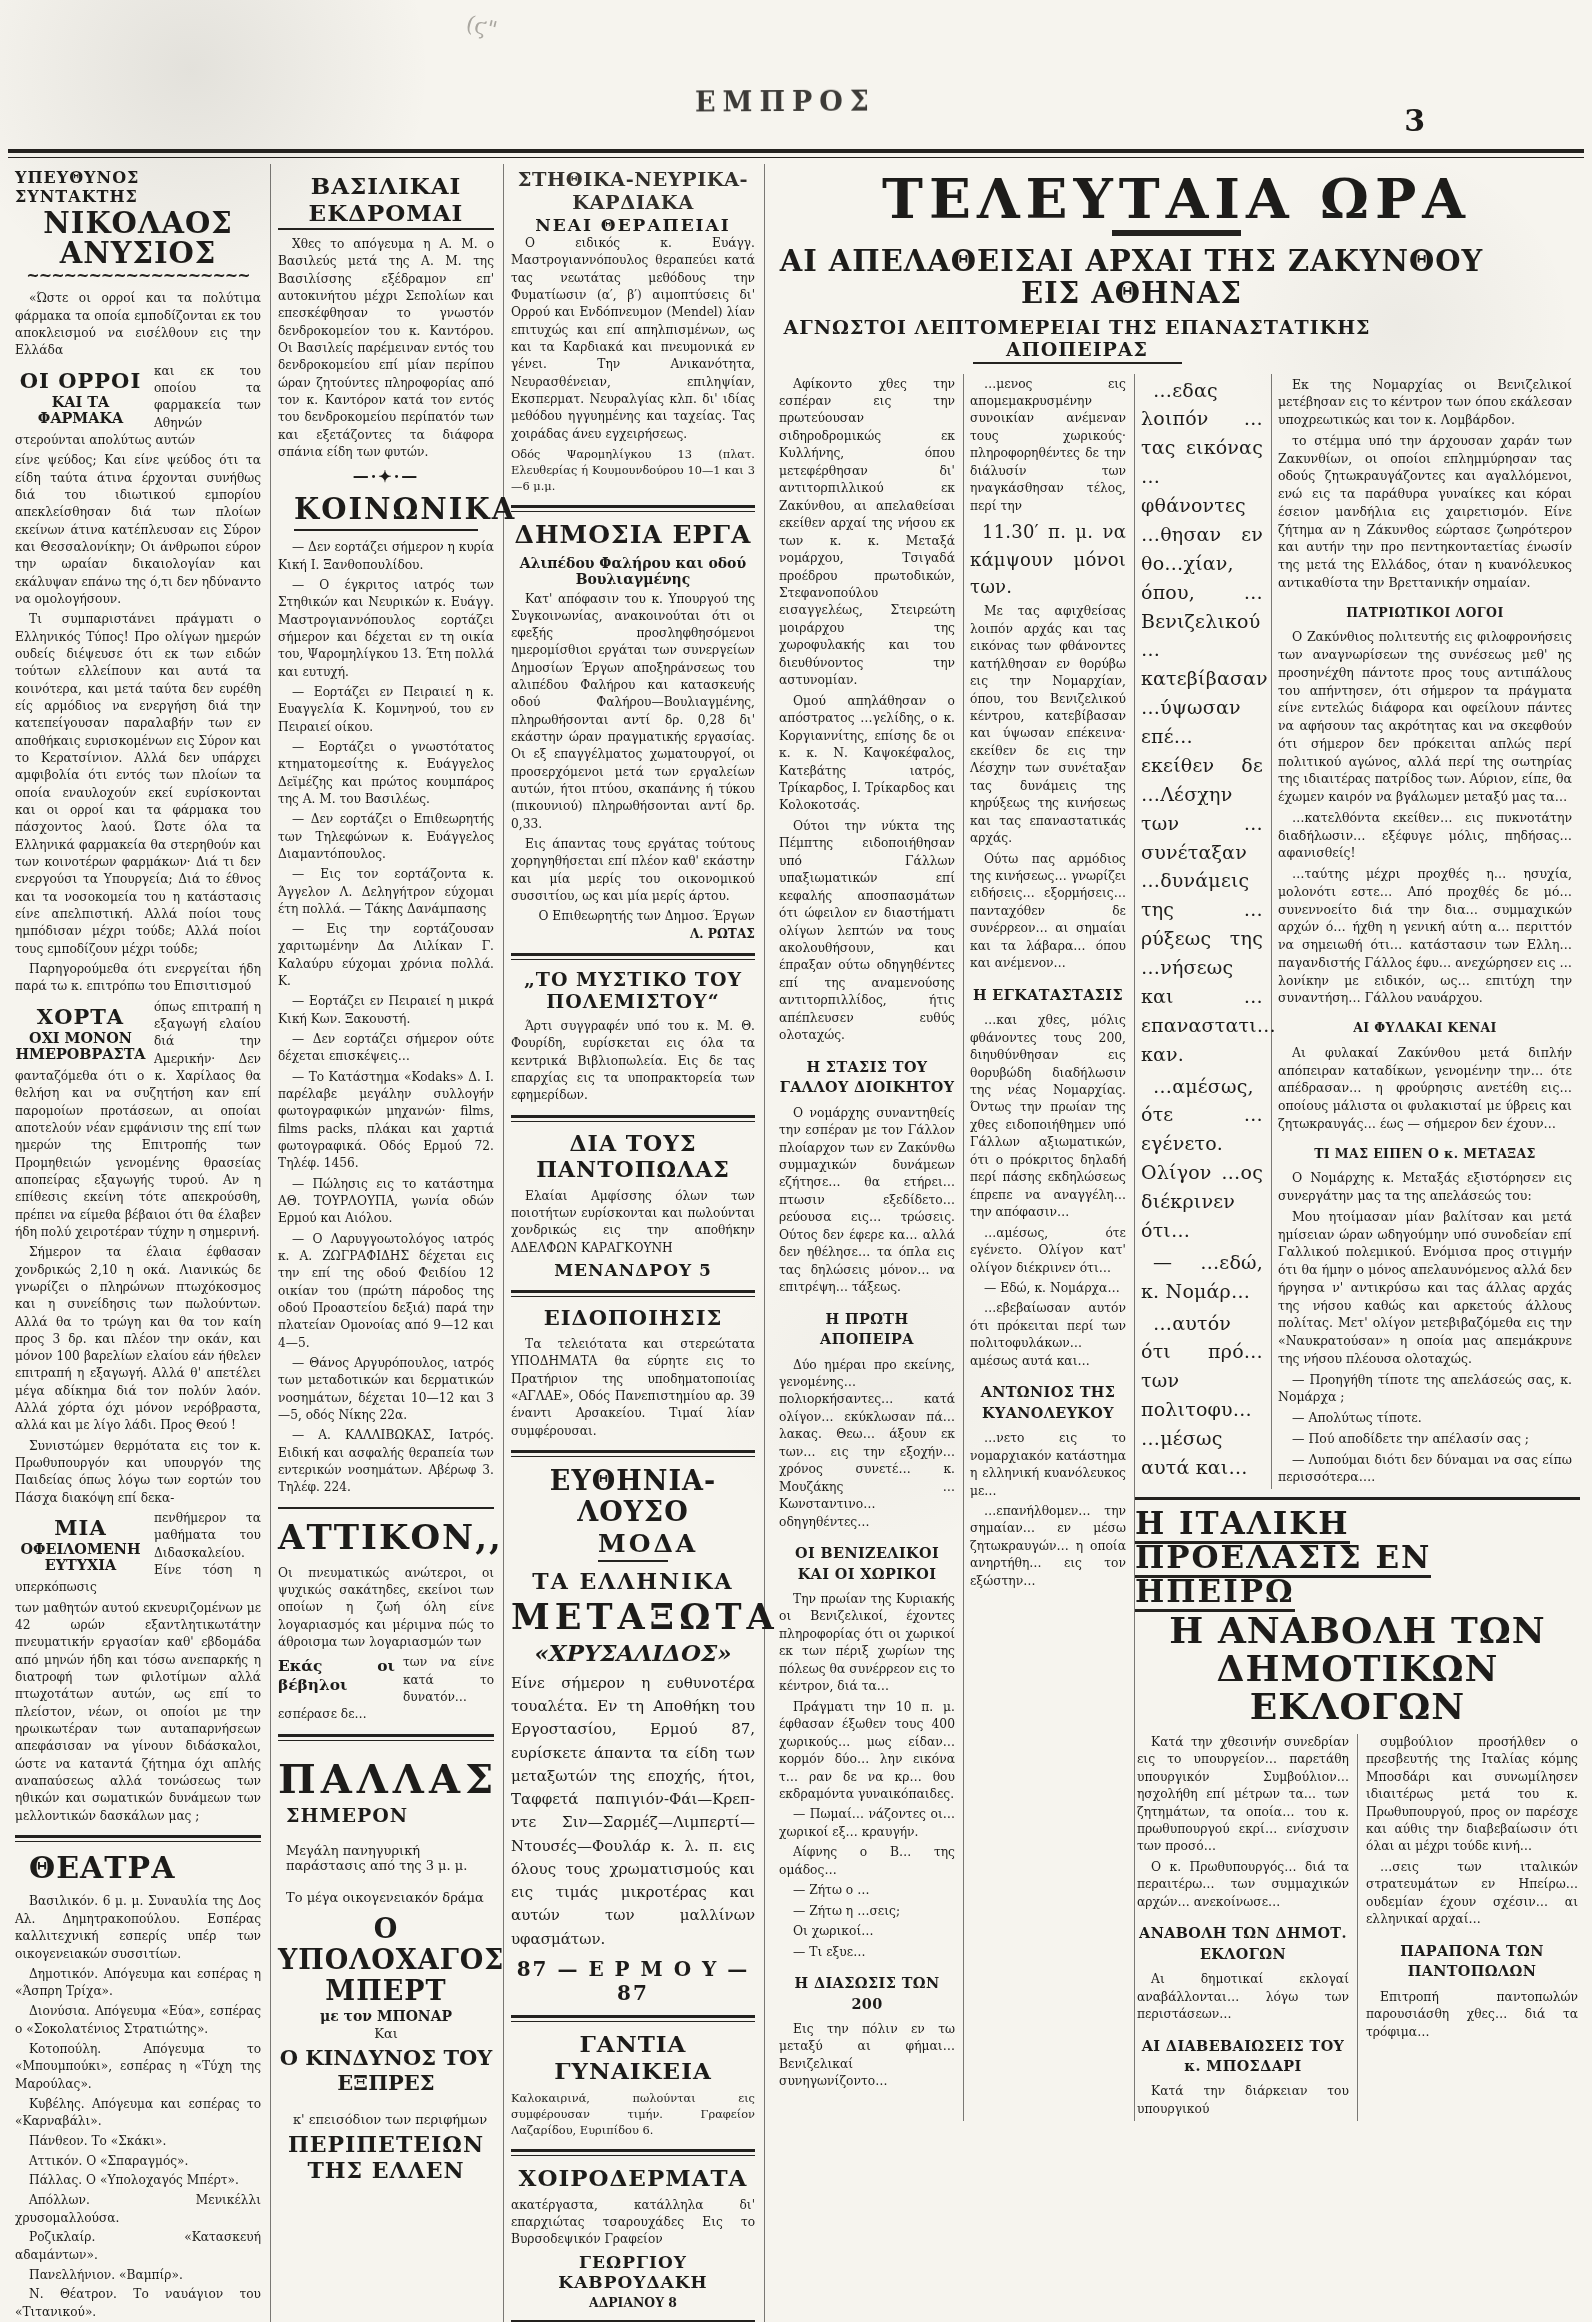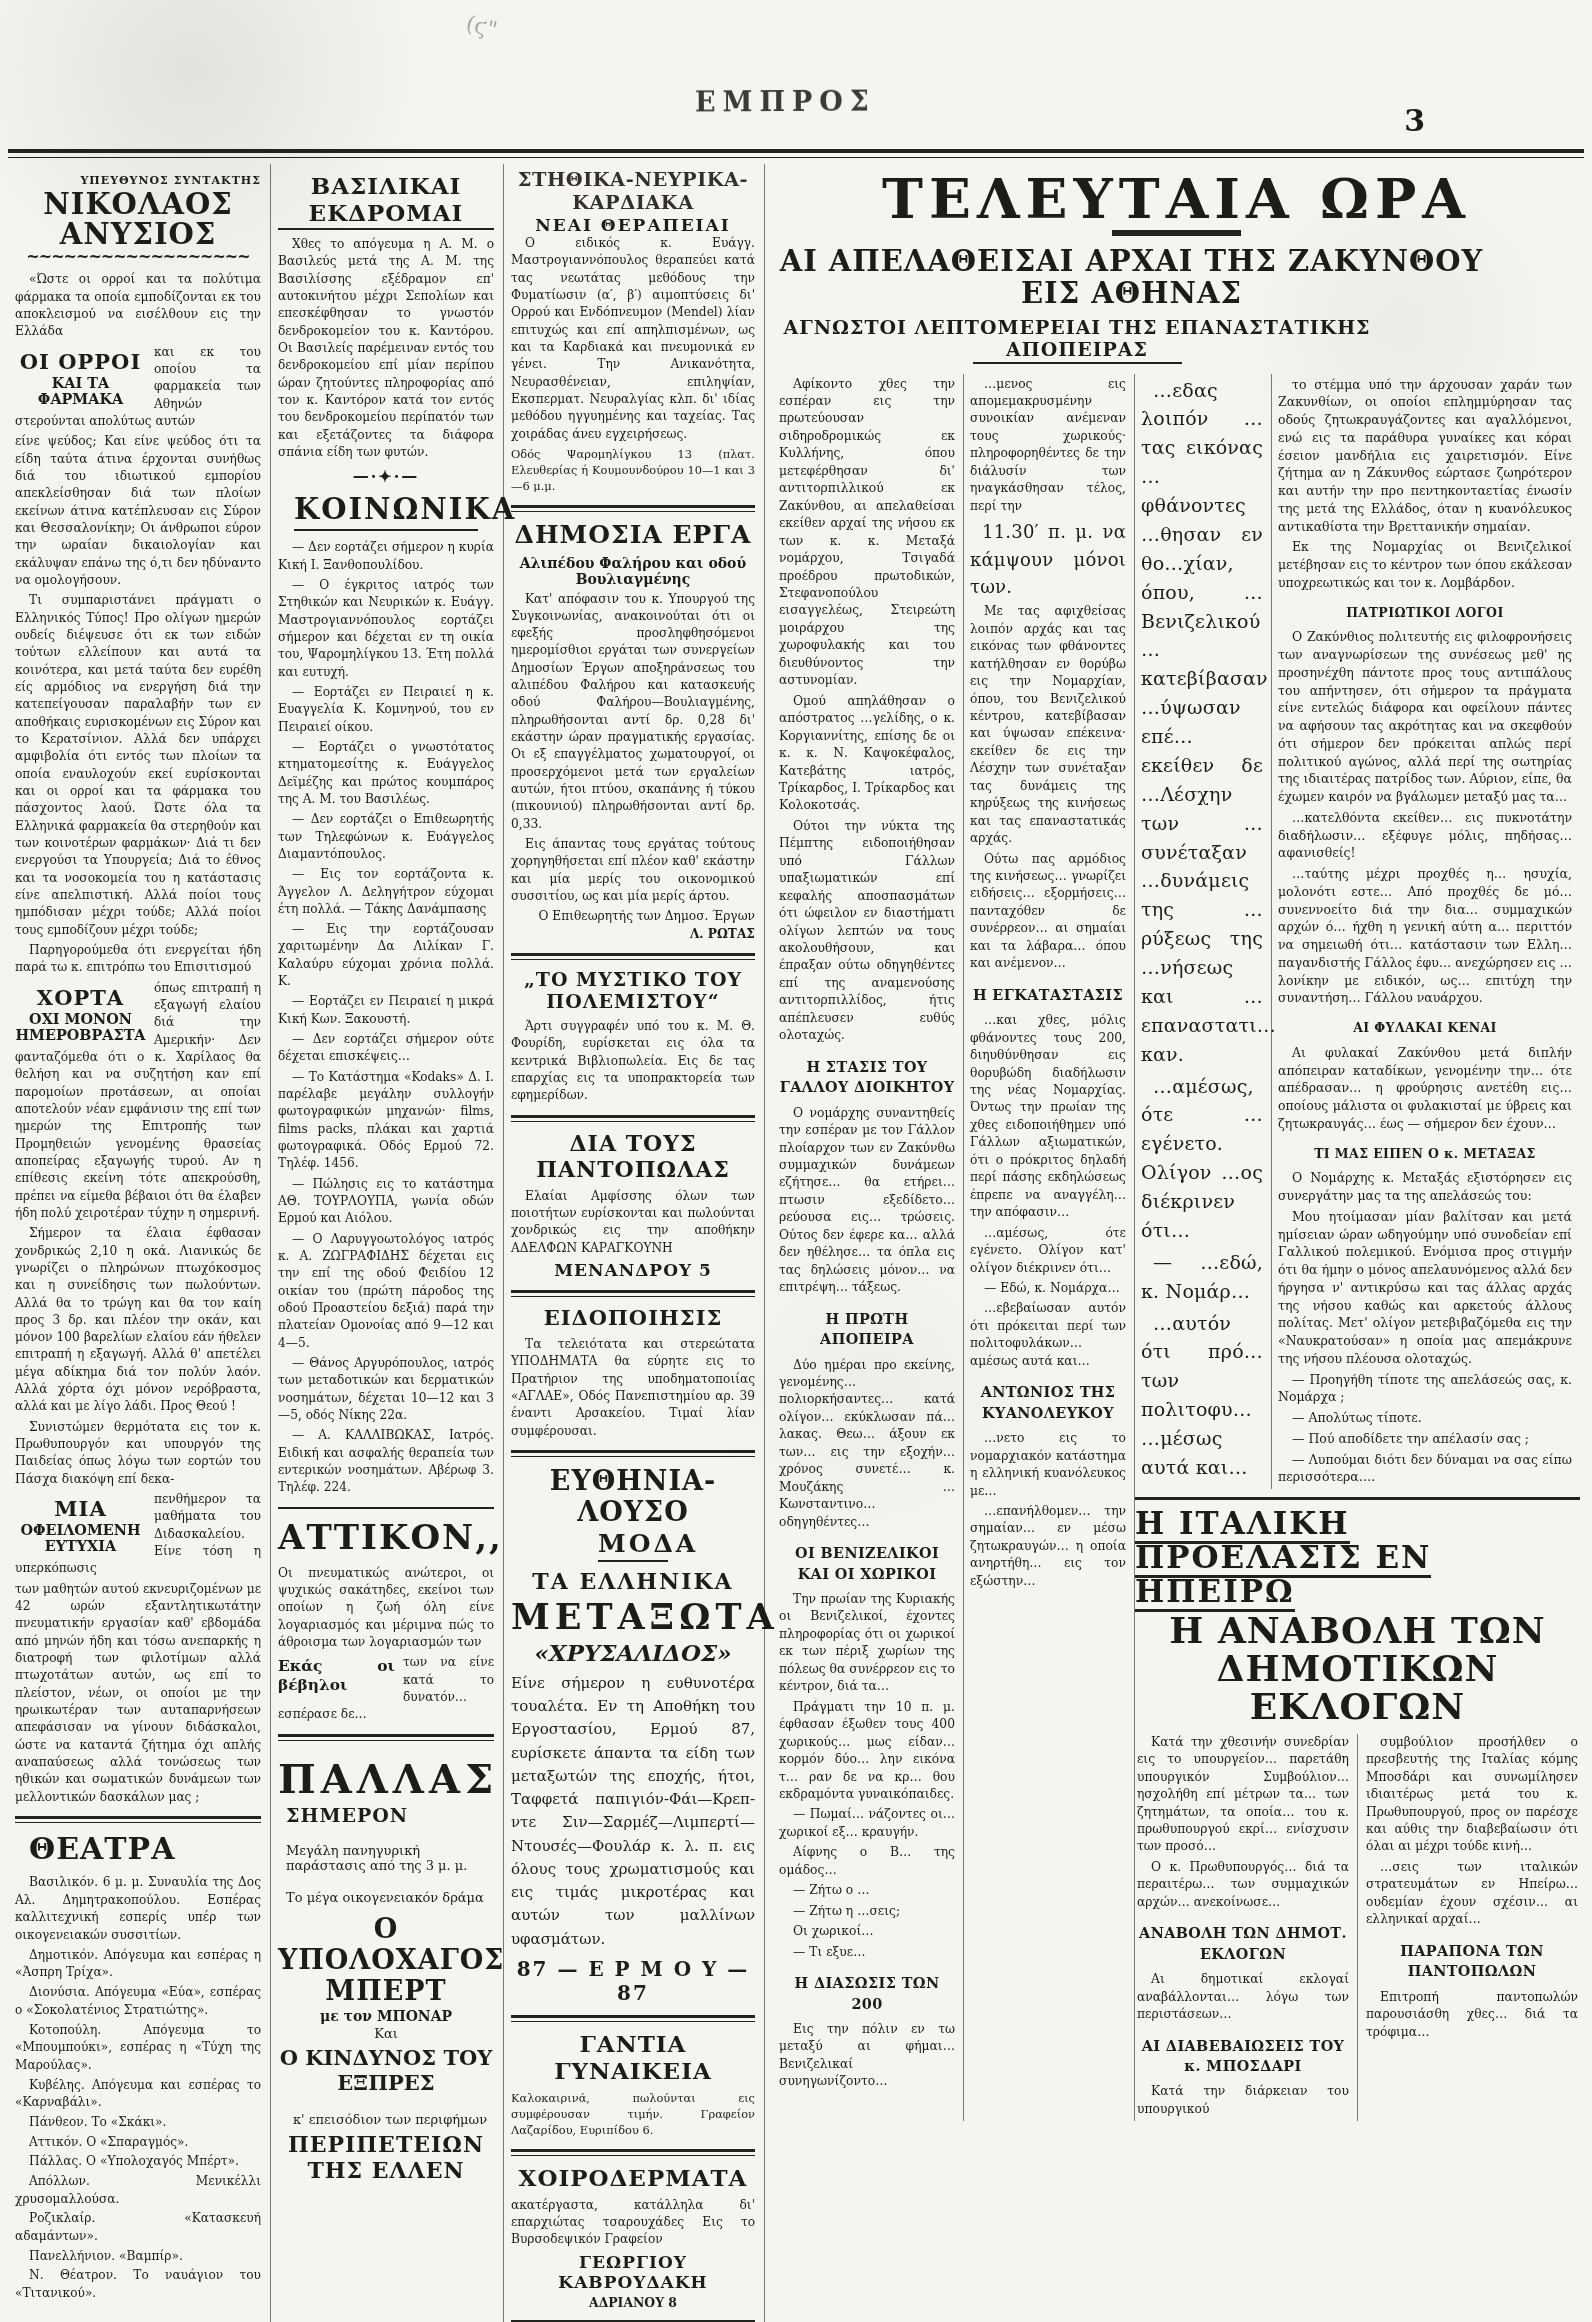--- a/index.html
+++ b/index.html
@@ -43,21 +43,21 @@
   .blk{font-size:12.3px;line-height:1.42;text-align:justify;margin:0 0 3px;}
   .blk-p{text-indent:14px;}
   .blk-dlg{text-indent:14px;}
   .blk-h{text-align:center;font-weight:bold;font-size:14.4px;letter-spacing:0.4px;margin:12px 0 7px;text-indent:0;}
   .blk-big{font-size:18px;line-height:1.52;font-weight:500;text-indent:12px;letter-spacing:0.2px;}
   
   .sep1{border-top:2px solid #24221f;margin:10px 0 8px;}
   .sep2{border-top:3px solid #24221f;border-bottom:1px solid #24221f;height:3px;margin:10px 0 8px;}
   .wavy{font-weight:bold;letter-spacing:-1px;text-align:center;line-height:.6;margin:2px 0 10px;color:#24221f;}
   
-  .ed-label{text-align:right;font-weight:bold;font-size:11px;letter-spacing:1px;margin-top:6px;}
+  .ed-label{text-align:left;font-weight:bold;font-size:16px;letter-spacing:1px;}
   .ed-name{text-align:center;font-weight:900;font-size:29px;letter-spacing:1px;line-height:1.05;margin:2px 0 0;}
   .inset{float:left;width:131px;text-align:center;font-weight:900;padding:6px 8px 4px 0;line-height:1.1;}
   .inset .l1{display:block;font-size:21px;letter-spacing:1px;}
   .inset .l2{display:block;font-size:14.4px;margin-top:2px;}
   .sechead{font-weight:900;text-align:center;letter-spacing:1px;}
   .theatra-head{font-size:30px;margin:4px 0 8px;text-align:left;padding-left:14px;}
   .th-item{font-size:12.2px;line-height:1.45;text-align:justify;text-indent:14px;margin-bottom:2px;}
   
   .vas-head{font-size:23px;margin:4px 0 6px;border-bottom:2px solid #24221f;padding-bottom:2px;}
   .koin-head{font-size:29px;letter-spacing:2px;margin:4px 16px 8px;border-bottom:2px solid #24221f;padding-bottom:3px;}
@@ -343,22 +343,22 @@
           </div>
         <div class="nCD">
           <div class="nrow">
             <div class="ncol nC">
                 <div class="blk blk-big">…εδας λοιπόν …τας εικόνας …φθάνοντες …θησαν εν θο…χίαν, όπου, …Βενιζελικού …κατεβίβασαν …ύψωσαν επέ… εκείθεν δε …Λέσχην των …συνέταξαν …δυνάμεις της …ρύξεως της …νήσεως και …επαναστατι…καν.</div>
                 <div class="blk blk-big">…αμέσως, ότε …εγένετο. Ολίγον …ος διέκρινεν ότι…</div>
                 <div class="blk blk-big">— …εδώ, κ. Νομάρ…</div>
                 <div class="blk blk-big">…αυτόν ότι πρό… των πολιτοφυ… …μέσως αυτά και…</div>
               </div>
             <div class="ncol nD">
+                <div class="blk blk-p">Εκ της Νομαρχίας οι Βενιζελικοί μετέβησαν εις το κέντρον των όπου εκάλεσαν υποχρεωτικώς και τον κ. Λομβάρδον.</div>
                 <div class="blk blk-p">το στέμμα υπό την άρχουσαν χαράν των Ζακυνθίων, οι οποίοι επλημμύρησαν τας οδούς ζητωκραυγάζοντες και αγαλλόμενοι, ενώ εις τα παράθυρα γυναίκες και κόραι έσειον μανδήλια εις χαιρετισμόν. Είνε ζήτημα αν η Ζάκυνθος εώρτασε ζωηρότερον και αυτήν την προ πεντηκονταετίας ένωσίν της μετά της Ελλάδος, όταν η κυανόλευκος αντικαθίστα την Βρεττανικήν σημαίαν.</div>
-                <div class="blk blk-p">Εκ της Νομαρχίας οι Βενιζελικοί μετέβησαν εις το κέντρον των όπου εκάλεσαν υποχρεωτικώς και τον κ. Λομβάρδον.</div>
                 <div class="blk blk-h">ΠΑΤΡΙΩΤΙΚΟΙ ΛΟΓΟΙ</div>
                 <div class="blk blk-p">Ο Ζακύνθιος πολιτευτής εις φιλοφρονήσεις των αναγνωρίσεων της συνέσεως μεθ' ης προσηνέχθη πάντοτε προς τους αντιπάλους του απήντησεν, ότι σήμερον τα πράγματα είνε εντελώς διάφορα και οφείλουν πάντες να αφήσουν τας ακρότητας και να σκεφθούν ότι σήμερον δεν πρόκειται απλώς περί πολιτικού αγώνος, αλλά περί της σωτηρίας της ιδιαιτέρας πατρίδος των. Αύριον, είπε, θα έχωμεν καιρόν να βγάλωμεν μεταξύ μας τα…</div>
                 <div class="blk blk-p">…κατελθόντα εκείθεν… εις πυκνοτάτην διαδήλωσιν… εξέφυγε μόλις, πηδήσας… αφανισθείς!</div>
                 <div class="blk blk-p">…ταύτης μέχρι προχθές η… ησυχία, μολονότι εστε… Από προχθές δε μό… συνεννοείτο διά την δια… συμμαχικών αρχών ό… ήχθη η γενική αύτη α… περιττόν να σημειωθή ότι… κατάστασιν των Ελλη… παγανδιστής Γάλλος έφυ… ανεχώρησεν εις …λονίκην με ειδικόν, ως… επιτύχη την συναντήση… Γάλλου ναυάρχου.</div>
                 <div class="blk blk-h">ΑΙ ΦΥΛΑΚΑΙ ΚΕΝΑΙ</div>
                 <div class="blk blk-p">Αι φυλακαί Ζακύνθου μετά διπλήν απόπειραν καταδίκων, γενομένην την… ότε απέδρασαν… η φρούρησις ανετέθη εις… οποίους μάλιστα οι φυλακισταί με ύβρεις και ζητωκραυγάς… έως — σήμερον δεν έχουν…</div>
                 <div class="blk blk-h">ΤΙ ΜΑΣ ΕΙΠΕΝ Ο κ. ΜΕΤΑΞΑΣ</div>
                 <div class="blk blk-p">Ο Νομάρχης κ. Μεταξάς εξιστόρησεν εις συνεργάτην μας τα της απελάσεώς του:</div>
                 <div class="blk blk-p">Μου ητοίμασαν μίαν βαλίτσαν και μετά ημίσειαν ώραν ωδηγούμην υπό συνοδείαν επί Γαλλικού πολεμικού. Ενόμισα προς στιγμήν ότι θα ήμην ο μόνος απελαυνόμενος αλλά δεν ήργησα ν' αντικρύσω και τας άλλας αρχάς της νήσου καθώς και αρκετούς άλλους πολίτας. Μετ' ολίγον μετεβιβαζόμεθα εις την «Ναυκρατούσαν» η οποία μας απεμάκρυνε της νήσου πλέουσα ολοταχώς.</div>
                 <div class="blk blk-dlg">— Προηγήθη τίποτε της απελάσεώς σας, κ. Νομάρχα ;</div>

